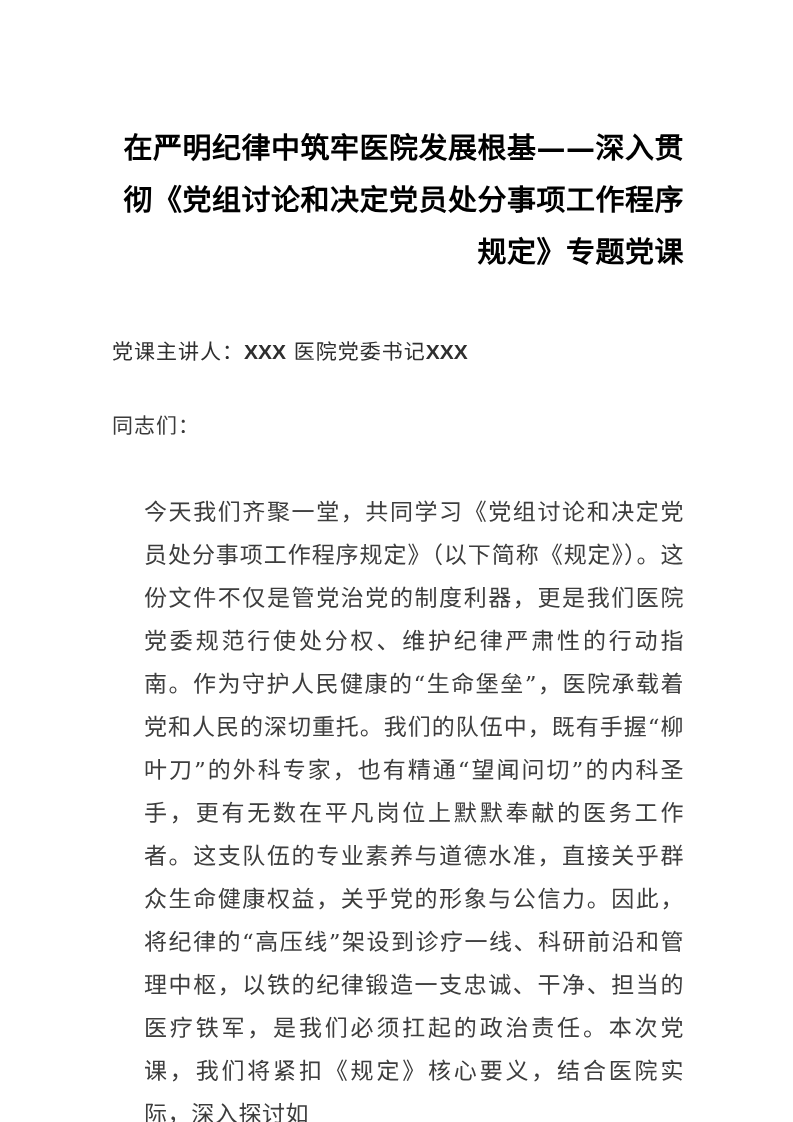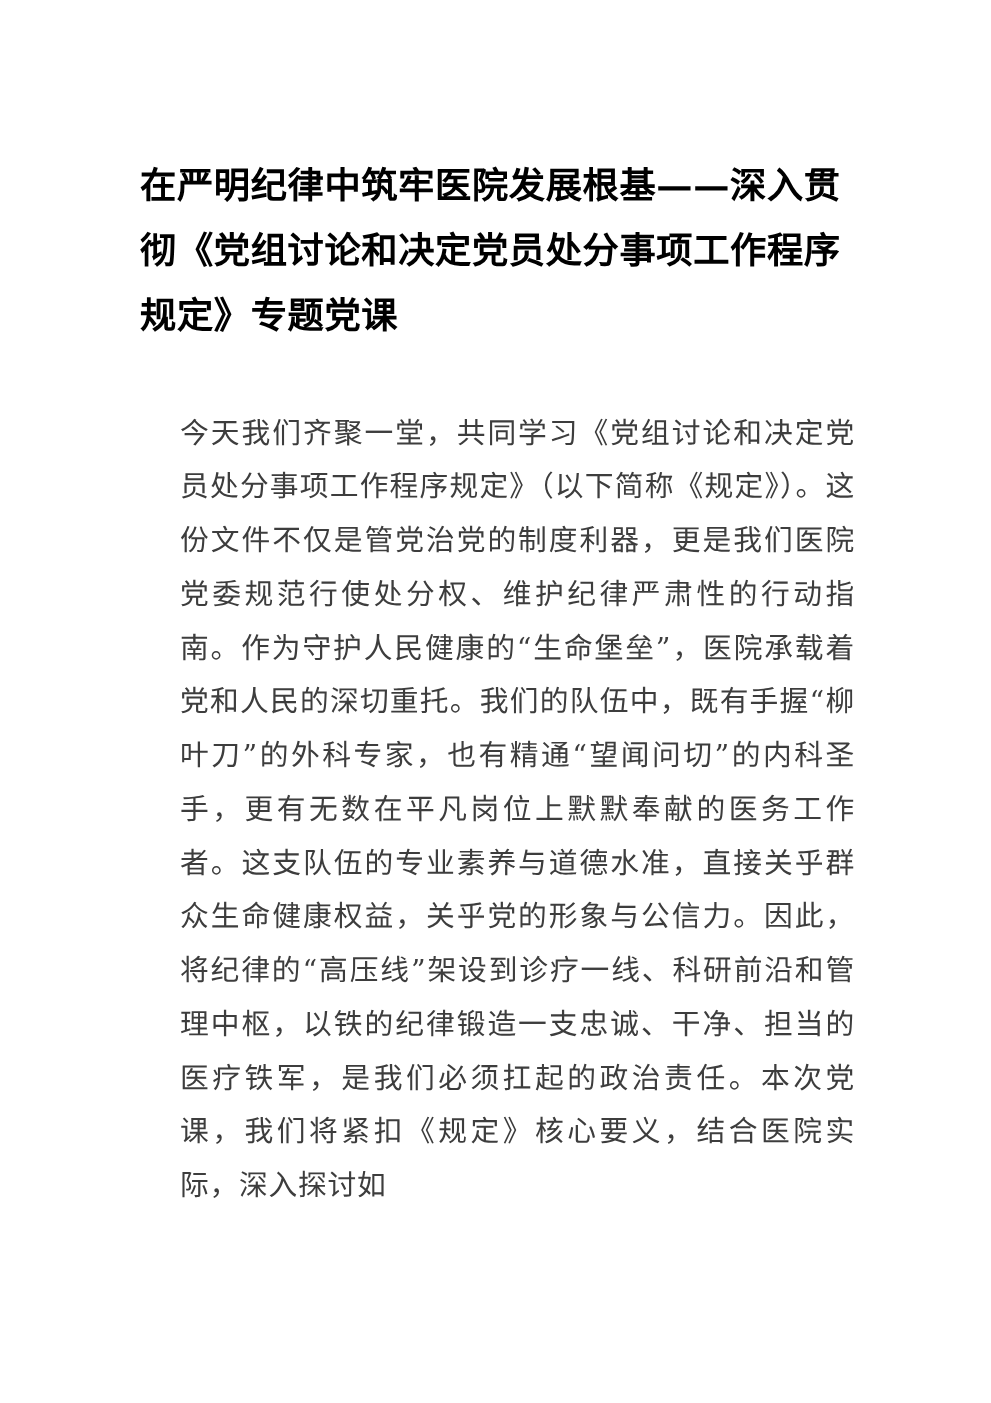--- a/index.html
+++ b/index.html
@@ -27,21 +27,21 @@
   }
 
   
   .doc-title {
     margin: 0;
     padding-top: 122px;
     font-family: "DejaVu Serif", "Liberation Serif", serif;
     font-size: 29px;
     font-weight: bold;
     line-height: 52px;
-    text-align: left;
+    text-align: right;
     color: #000000;
     letter-spacing: 0.5px;
     word-break: break-all;
   }
 
   
   .presenter {
     margin: 0;
     padding-top: 57px;
     font-family: "DejaVu Serif", "Liberation Serif", serif;
@@ -87,20 +87,24 @@
   }
 </style>
 </head>
 <body>
 
 <div class="page">
   <div class="content">
 
     <h1 class="doc-title">在严明纪律中筑牢医院发展根基——深入贯彻《党组讨论和决定党员处分事项工作程序规定》专题党课</h1>
 
+    <p class="presenter">
+      <span>党课主讲人：</span><span class="xxx">XXX</span><span> 医院党委书记</span><span class="xxx">XXX</span>
+    </p>
 
+    <p class="salutation">同志们：</p>
 
     <div class="body-block">
       <p class="body-para">今天我们齐聚一堂，共同学习《党组讨论和决定党员处分事项工作程序规定》（以下简称《规定》）。这份文件不仅是管党治党的制度利器，更是我们医院党委规范行使处分权、维护纪律严肃性的行动指南。作为守护人民健康的“生命堡垒”，医院承载着党和人民的深切重托。我们的队伍中，既有手握“柳叶刀”的外科专家，也有精通“望闻问切”的内科圣手，更有无数在平凡岗位上默默奉献的医务工作者。这支队伍的专业素养与道德水准，直接关乎群众生命健康权益，关乎党的形象与公信力。因此，将纪律的“高压线”架设到诊疗一线、科研前沿和管理中枢，以铁的纪律锻造一支忠诚、干净、担当的医疗铁军，是我们必须扛起的政治责任。本次党课，我们将紧扣《规定》核心要义，结合医院实际，深入探讨如</p>
     </div>
 
   </div>
 </div>
 
 </body></html>

